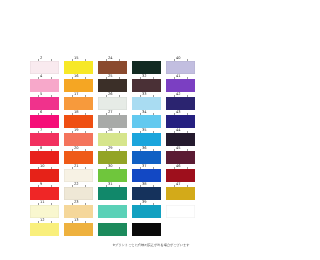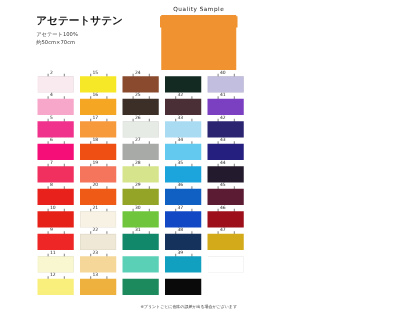--- a/index.html
+++ b/index.html
@@ -73,36 +73,20 @@
     position:absolute;left:96px;top:243px;width:110px;
     font-size:3.2px;line-height:4px;color:#333;
     text-align:center;white-space:nowrap;
   }
 </style>
 </head>
 <body>
 
 <div class="page">
 
-  <div class="header">
-    <div class="title-block">
-      <div class="title">アセテートサテン</div>
-      <div class="subtitle">アセテート100%</div>
-      <div class="dims">約50cm×70cm</div>
-    </div>
-
-    <div class="qs-wrap">
-      <div class="qs-label">Quality Sample</div>
-      <div style="position:relative;">
-        <div class="qs-tape l"></div>
-        <div class="qs-tape r"></div>
-        <div class="qs-swatch" id="qs-swatch" style="background: rgb(240, 146, 47);"></div>
-      </div>
-    </div>
-  </div>
 
   <div class="grid" id="grid">
       <div class="row">
         <div class="cell" style="left: 30px;">
           <div class="num">2</div>
           <div class="tick a"></div>
           <div class="tick b"></div>
           <div class="sw light" style="background: rgb(249, 234, 239);"></div>
         </div>
         <div class="cell" style="left: 64px;">

